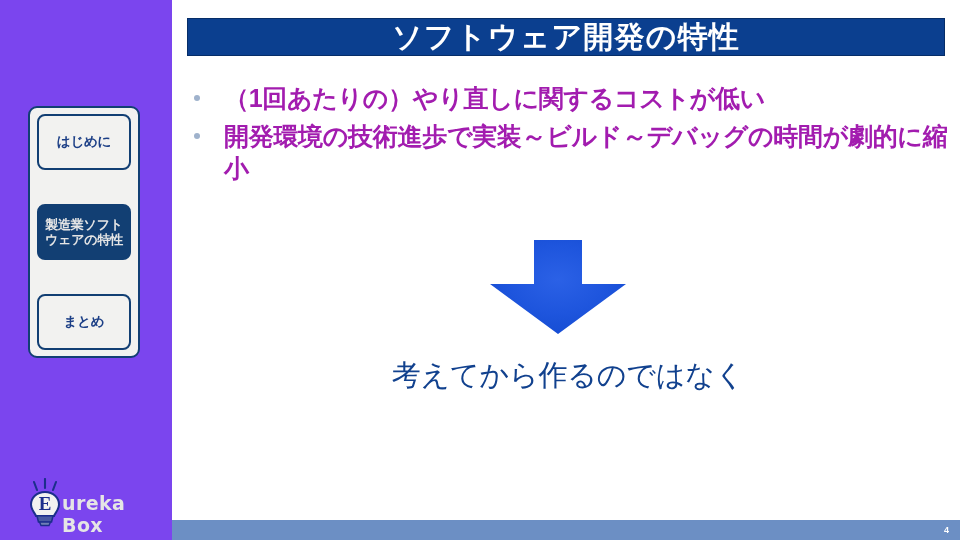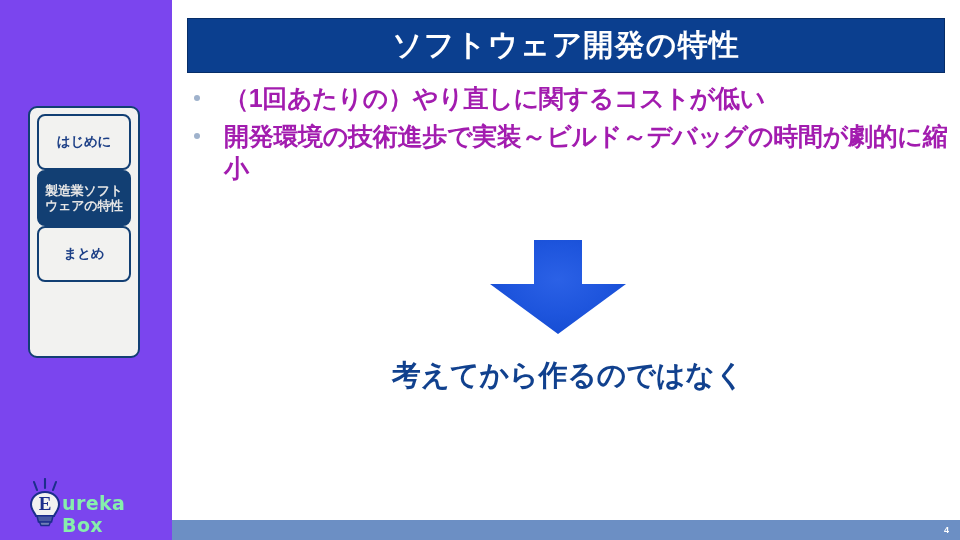--- a/index.html
+++ b/index.html
@@ -33,20 +33,21 @@
     left: 28px;
     top: 106px;
     width: 112px;
     height: 252px;
     background: #f2f2f0;
     border: 2.5px solid #123f73;
     border-radius: 9px;
     padding: 6px 7px;
     display: flex;
     flex-direction: column;
+    justify-content: space-between;
   }
 
   .nav-btn {
     width: 100%;
     height: 56px;
     border: 2px solid #123f73;
     border-radius: 8px;
     background: #f2f2f0;
     color: #1c3f86;
     font-weight: bold;
@@ -78,34 +79,34 @@
   }
   #logo-bulb {
     position: absolute;
     left: 0; top: 0;
     width: 46px; height: 50px;
   }
   #logo-text {
     position: absolute;
     left: 36px;
     top: 14px;
-    color: #86efac;
+    color: #e5e5e5;
     font-size: 19px;
     font-weight: bold;
     letter-spacing: 0.4px;
     font-family: "DejaVu Sans", sans-serif;
   }
 
   
   #title-bar {
     position: absolute;
     left: 187px;
     top: 18px;
     width: 758px;
-    height: 55px;
+    height: 38px;
     background: #0b3f8f;
     border: 1px solid #062d68;
     display: flex;
     align-items: center;
     justify-content: center;
   }
   #title-text {
     color: #ffffff;
     font-size: 30px;
     font-weight: bold;
@@ -153,21 +154,21 @@
 
   
   #conclusion {
     position: absolute;
     left: 188px;
     top: 355px;
     width: 760px;
     text-align: center;
     color: #11418e;
     font-size: 29px;
-    font-weight: bold;
+    font-weight: normal;
     line-height: 1.42;
     letter-spacing: -0.2px;
   }
 
   
   #footer {
     position: absolute;
     left: 172px;
     bottom: 0;
     width: 788px;

